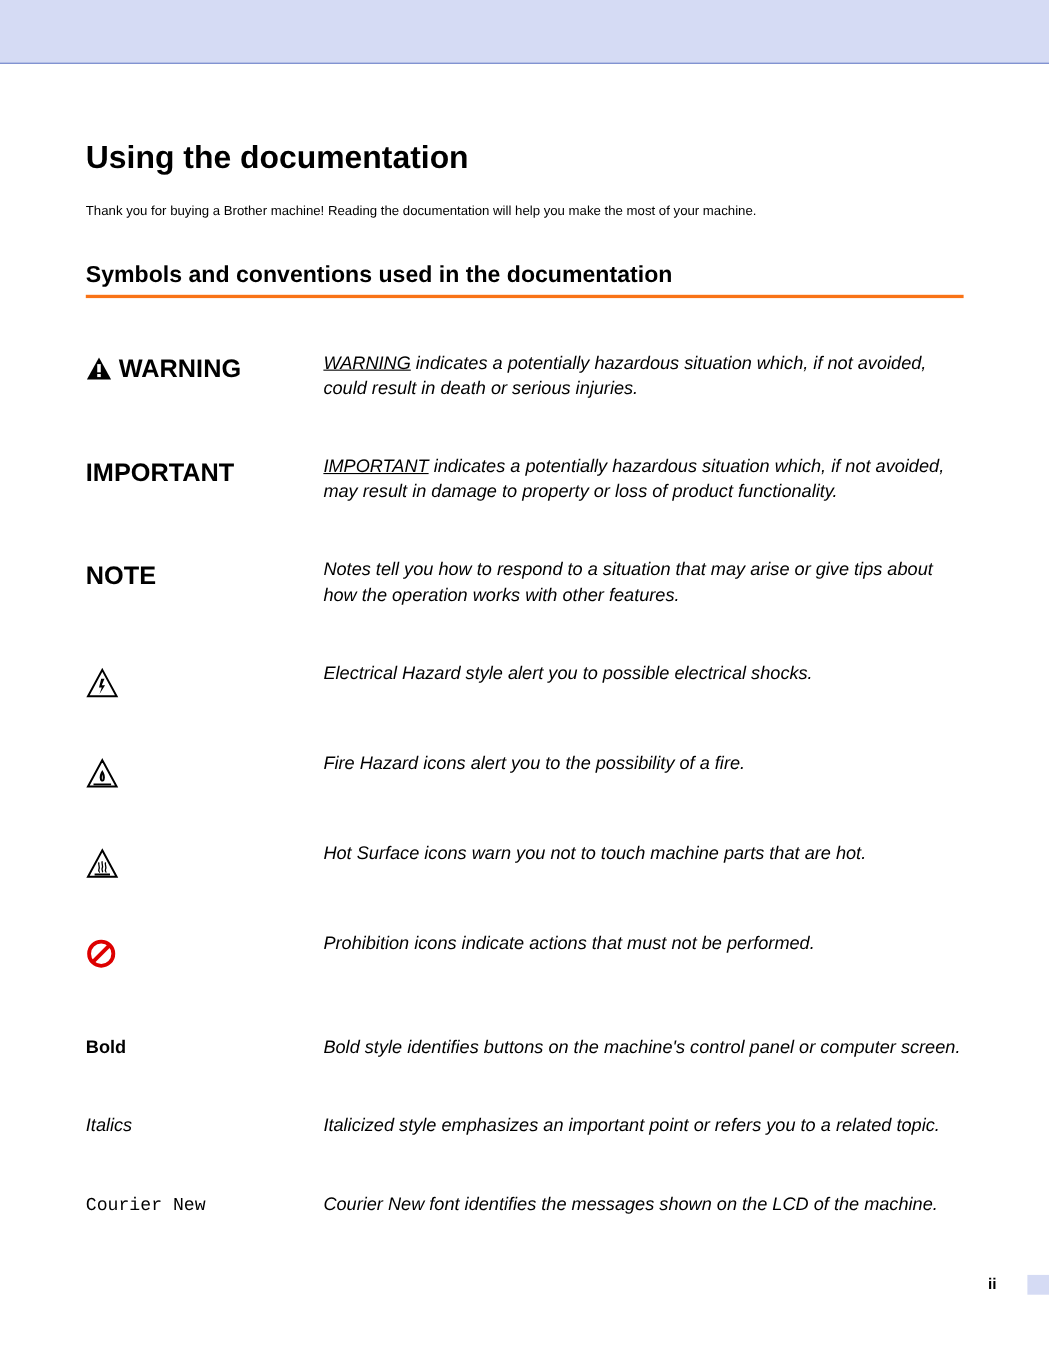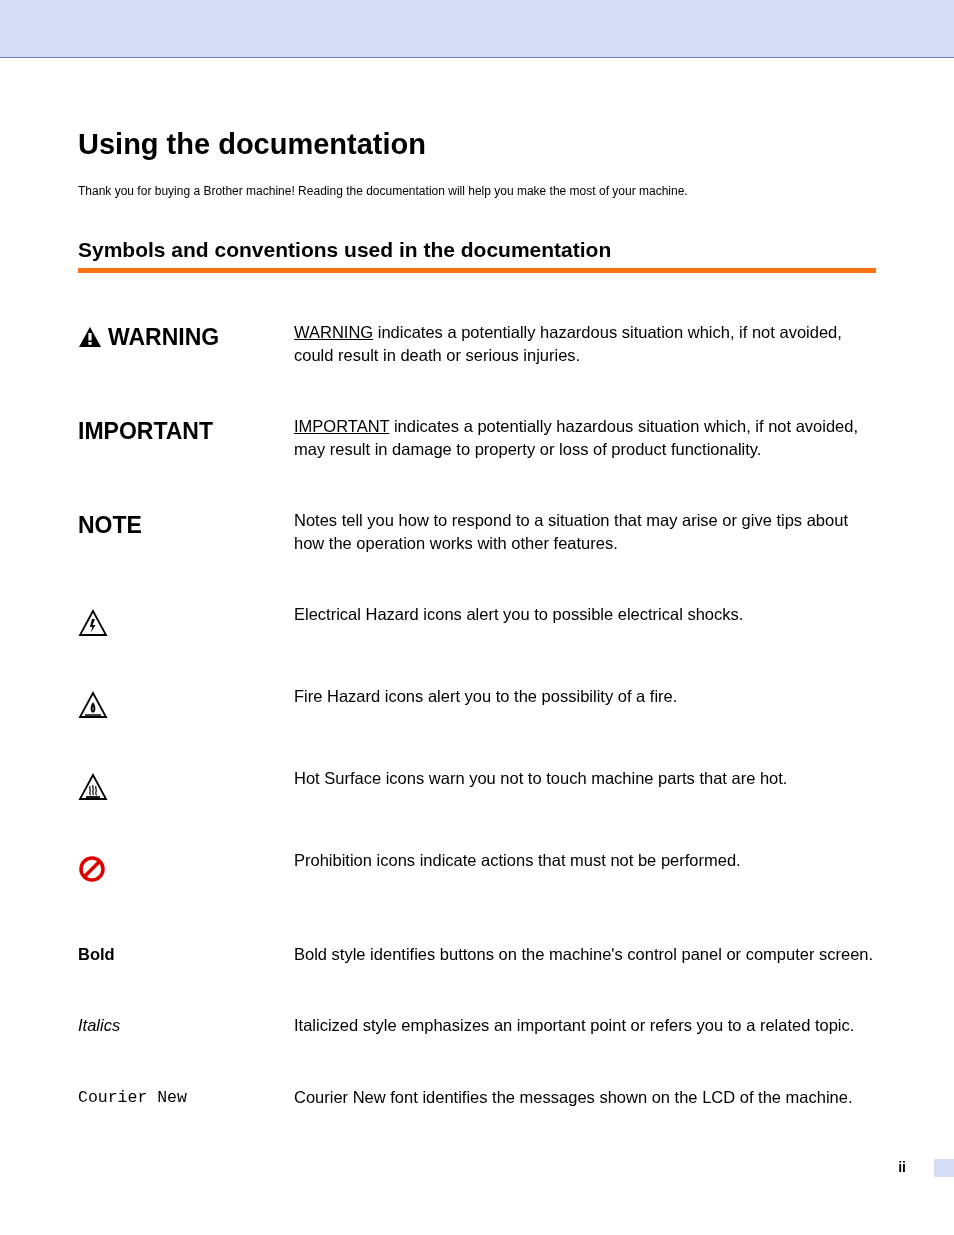--- a/index.html
+++ b/index.html
@@ -27,21 +27,21 @@
     }
     .intro-text {
       font-size: 12px;
       line-height: 1.4;
       margin-bottom: 38px;
     }
     .section-title {
       font-size: 21px;
       font-weight: bold;
       padding-bottom: 6px;
-      border-bottom: 5px solid #f97316;
+      border-bottom: 3px solid #f97316;
       margin-bottom: 20px;
     }
     .section-intro {
       font-size: 16.5px;
       margin-bottom: 26px;
     }
     .symbol-table {
       width: 100%;
     }
     .symbol-row {
@@ -55,20 +55,21 @@
     }
     .symbol-label {
       flex: 0 0 216px;
       font-size: 16.5px;
       line-height: 1.4;
     }
     .symbol-desc {
       flex: 1;
       font-size: 16.5px;
       line-height: 1.4;
+      font-style: italic;
     }
     .warning-label {
       font-size: 23px;
       font-weight: bold;
       display: flex;
       align-items: center;
       gap: 6px;
     }
     .important-label {
       font-size: 23px;
@@ -154,21 +155,21 @@
       <div class="symbol-desc">Notes tell you how to respond to a situation that may arise or give tips about how the operation works with other features.</div>
     </div>
 
     <div class="symbol-row icon-row">
       <div class="symbol-label icon-cell">
         <svg width="30" height="28" viewBox="0 0 30 28">
           <path d="M15 2 L28 26 L2 26 Z" fill="none" stroke="#000" stroke-width="1.8"></path>
           <path d="M14 10 L17 10 L14.5 16 L17.5 16 L12.5 24 L14.5 18 L12 18 Z" fill="#000"></path>
         </svg>
       </div>
-      <div class="symbol-desc">Electrical Hazard icons alert you to possible electrical shocks.</div>
+      <div class="symbol-desc">Electrical Hazard style alert you to possible electrical shocks.</div>
     </div>
 
     <div class="symbol-row icon-row">
       <div class="symbol-label icon-cell">
         <svg width="30" height="28" viewBox="0 0 30 28">
           <path d="M15 2 L28 26 L2 26 Z" fill="none" stroke="#000" stroke-width="1.8"></path>
           <path d="M15 11 C13 14 12 17 13 20 C14 22 16 22 17 20 C18 17 17 14 15 11 Z M15 15 C14.5 17 14.5 19 15 20 C15.5 19 15.5 17 15 15 Z" fill="#000" fill-rule="evenodd"></path>
           <line x1="7" y1="24" x2="23" y2="24" stroke="#000" stroke-width="1.5"></line>
         </svg>
       </div>

